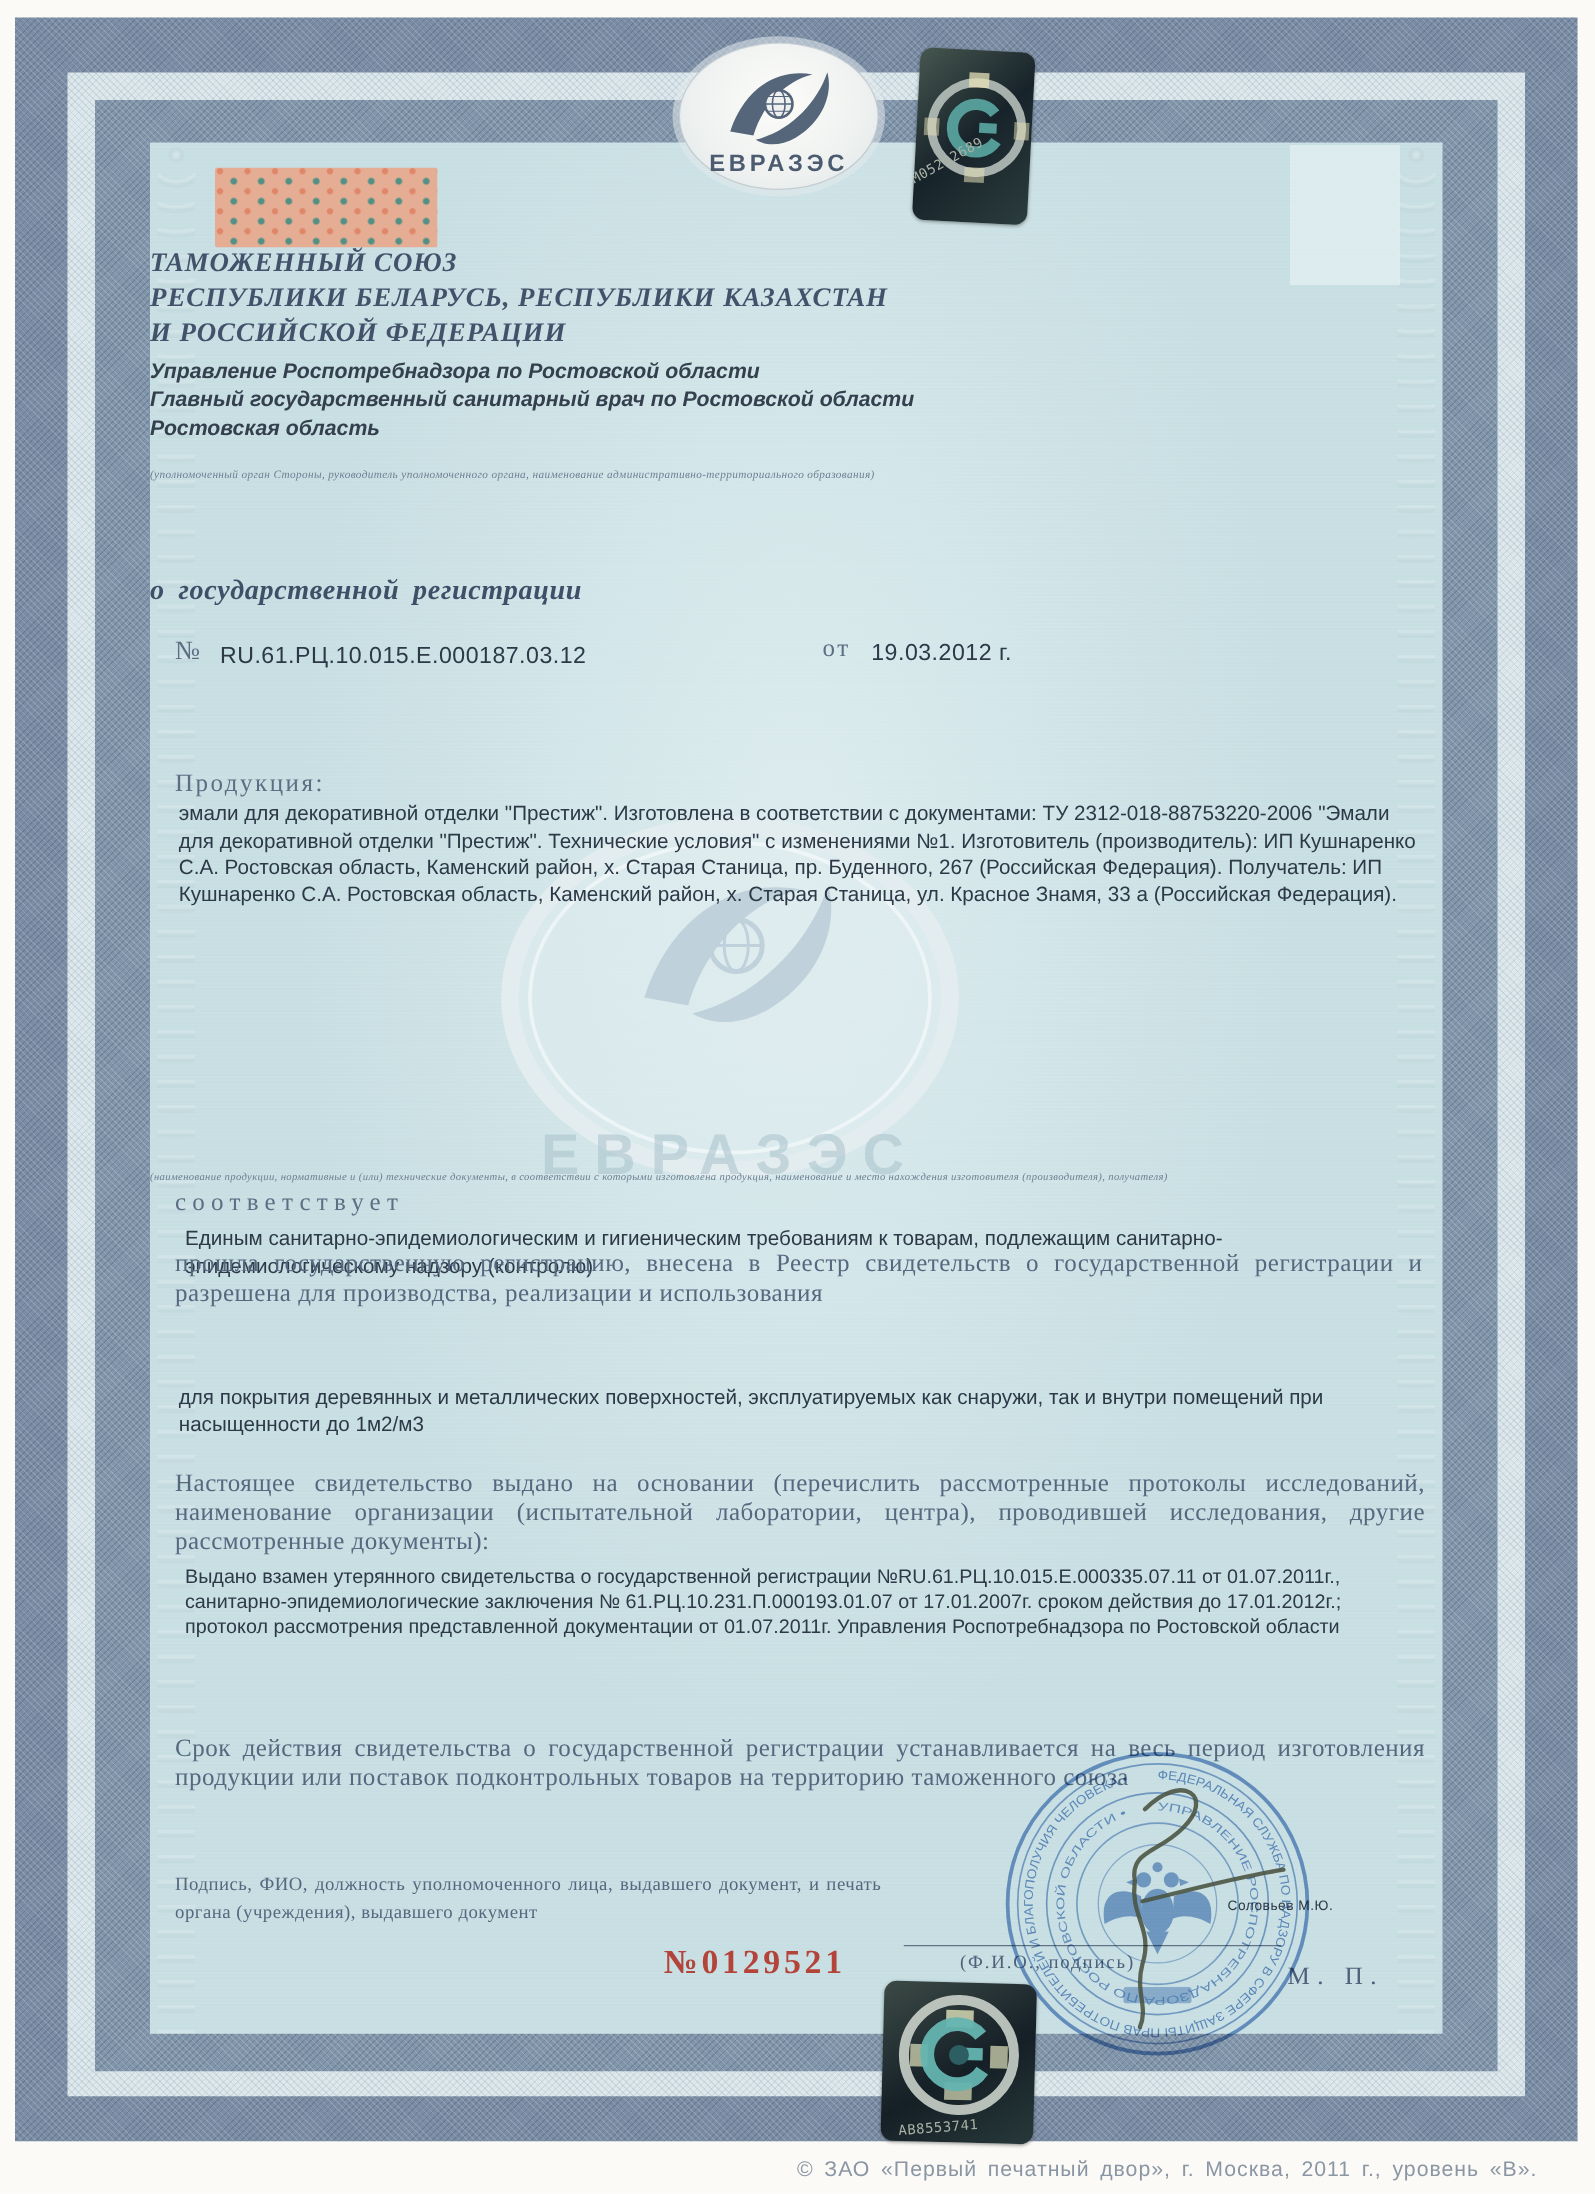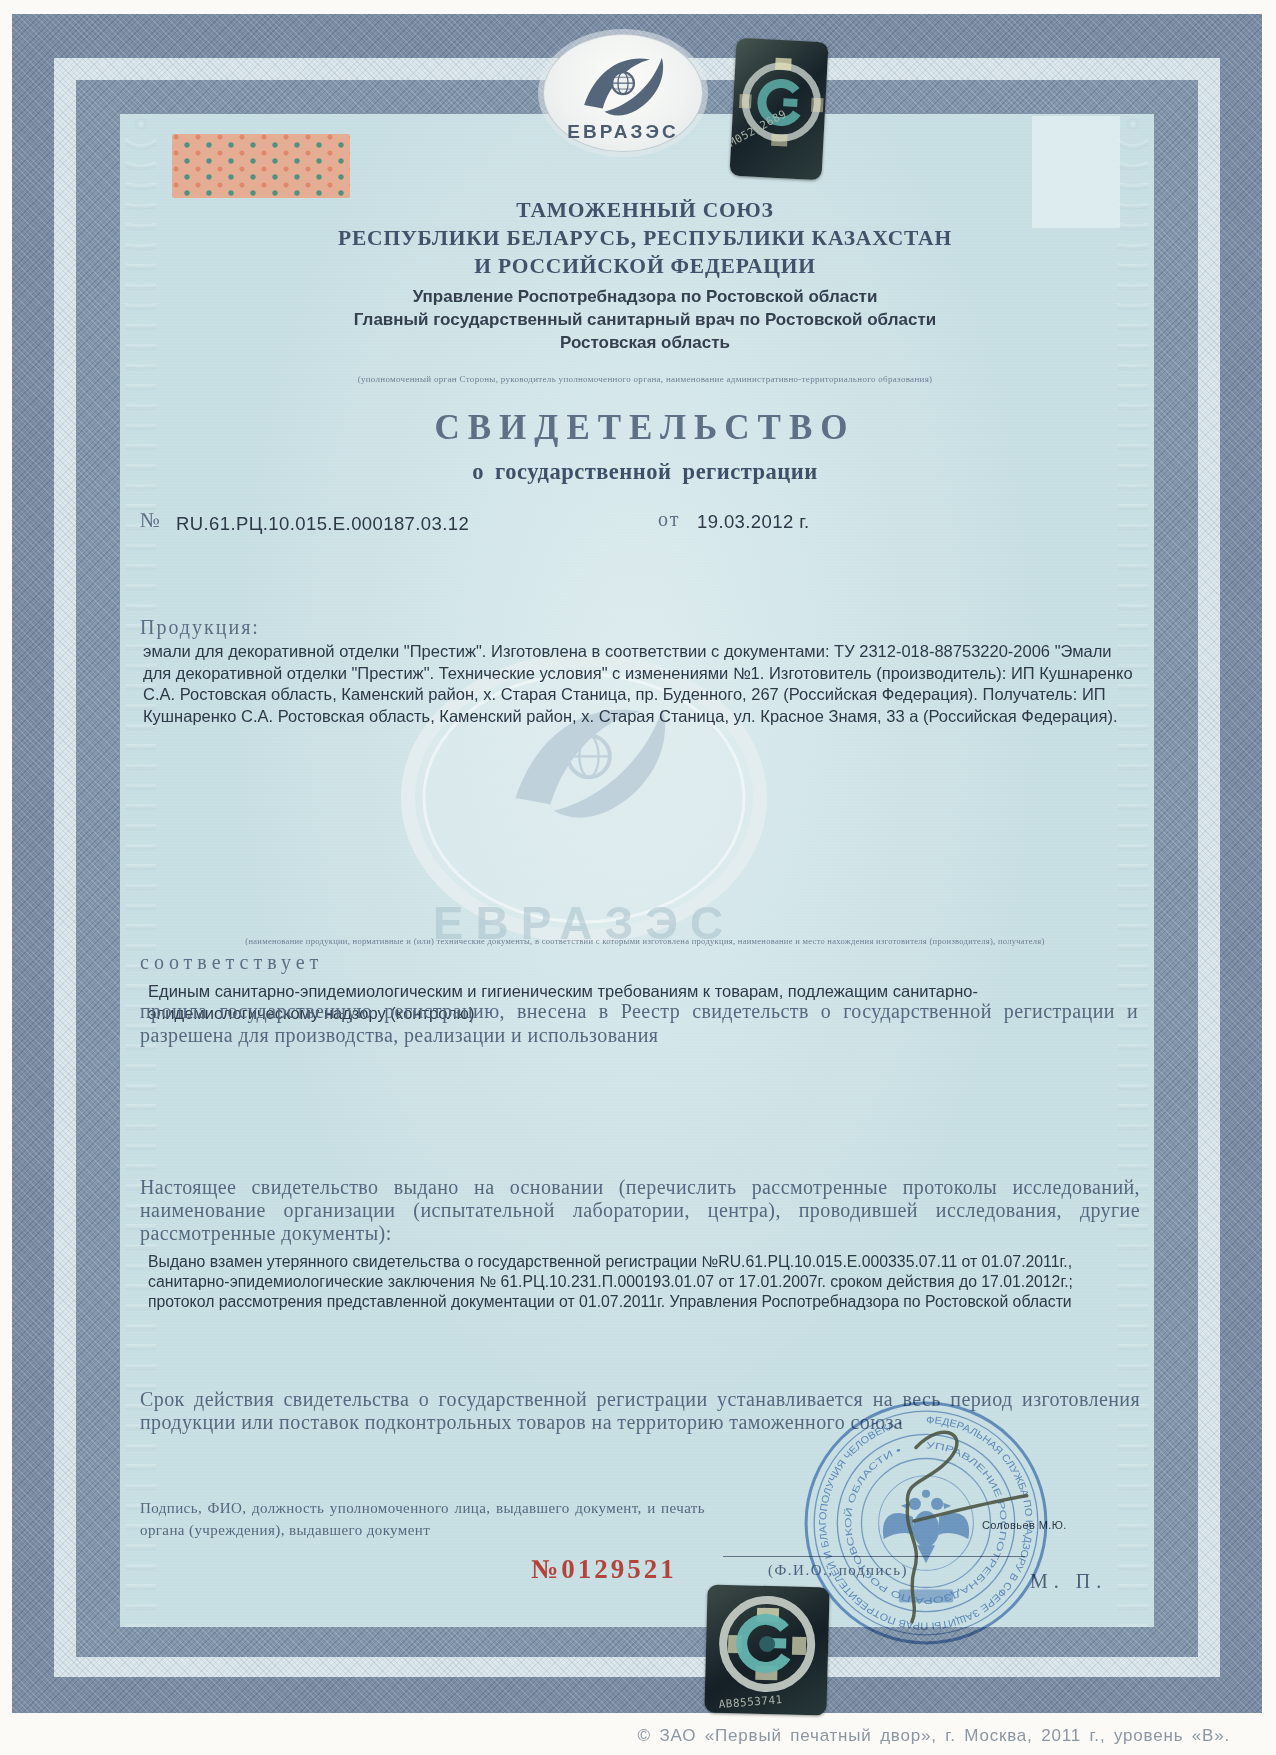--- a/index.html
+++ b/index.html
@@ -30,21 +30,21 @@
     background:#c7dee2;
     background-image: radial-gradient(ellipse at 50% 38%, rgba(230,242,244,.7) 0%, rgba(199,222,226,0) 55%),
       repeating-linear-gradient(0deg, rgba(255,255,255,.06) 0 1px, transparent 1px 3px);
   }
   .field::before, .field::after { content:""; position:absolute; top:0; bottom:0; width:30px;
     background: repeating-radial-gradient(circle at 50% 10px, rgba(255,255,255,.28) 0 2px, rgba(130,150,170,.10) 4px 6px, transparent 7px 20px); opacity:.6; }
   .field::before { left:6px; } .field::after { right:6px; }
   .notch { background:rgba(228,241,243,.72); }
 
   
-  .c { text-align:center; left:120px; right:106px; }
+  .c { left:120px; right:106px;font-style:italic; }
   .union-line { font-weight:bold; font-size:21.5px; line-height:28px; color:#42526b; letter-spacing:.8px; }
   .authority-line { font-family:"Liberation Sans",sans-serif; font-weight:bold; font-size:17px; line-height:23px; color:#35404f; }
   .tiny-caption { font-size:9px; color:#6e7f93; letter-spacing:.3px; }
   .big-title { font-weight:bold; font-size:35px; letter-spacing:8px; color:#5e7085; }
   .sub-title { font-weight:bold; font-size:22.5px; letter-spacing:.5px; word-spacing:5px; color:#3e5068; }
   .serif-label { font-size:20px; color:#5d6e84; letter-spacing:2px; }
   .serif-para { font-size:20px; line-height:24px; color:#55687f; text-align:justify; text-align-last:left; letter-spacing:.4px; }
   .sans-body { font-family:"Liberation Sans",sans-serif; font-size:16.5px; line-height:21.5px; color:#2d3947; }
   .sans-value { font-family:"Liberation Sans",sans-serif; font-size:18.5px; color:#2d3947; letter-spacing:.4px; }
   .red-serial { font-weight:bold; font-size:27px; letter-spacing:3px; color:#b2372b; opacity:.92; }
@@ -146,36 +146,36 @@
   <div class="abs pink-patch"></div>
 
   <div class="abs c union-line" style="top:196px;">ТАМОЖЕННЫЙ СОЮЗ</div>
   <div class="abs c union-line" style="top:224px;">РЕСПУБЛИКИ БЕЛАРУСЬ, РЕСПУБЛИКИ КАЗАХСТАН</div>
   <div class="abs c union-line" style="top:252px;">И РОССИЙСКОЙ ФЕДЕРАЦИИ</div>
   <div class="abs c authority-line" style="top:308px;">Главный государственный санитарный врач по Ростовской области</div>
   <div class="abs c authority-line" style="top:285px;">Управление Роспотребнадзора по Ростовской области</div>
   <div class="abs c authority-line" style="top:331px;">Ростовская область</div>
   <div class="abs c tiny-caption" style="top:374px;">(уполномоченный орган Стороны, руководитель уполномоченного органа, наименование административно-территориального образования)</div>
 
-  <div class="abs c big-title" style="top:408px;">СВИДЕТЕЛЬСТВО</div>
   <div class="abs c sub-title" style="top:459px;">о государственной регистрации</div>
 
   <div class="abs serif-label" style="left:140px; top:508px; font-size:21px;">№</div>
   <div class="abs sans-value" style="left:176px; top:513px;">RU.61.РЦ.10.015.Е.000187.03.12</div>
   <div class="abs serif-label" style="left:658px; top:508px;">от</div>
   <div class="abs sans-value" style="left:697px; top:511px;">19.03.2012 г.</div>
 
   <div class="abs serif-label" style="left:140px; top:616px;">Продукция:</div>
   <div class="abs sans-body" style="left:143px; top:641px; width:1000px;">эмали для декоративной отделки "Престиж". Изготовлена в соответствии с документами: ТУ 2312-018-88753220-2006 "Эмали для декоративной отделки "Престиж". Технические условия" с изменениями №1. Изготовитель (производитель): ИП Кушнаренко С.А. Ростовская область, Каменский район, х. Старая Станица, пр. Буденного, 267 (Российская Федерация).  Получатель: ИП Кушнаренко С.А. Ростовская область, Каменский район, х. Старая Станица, ул. Красное Знамя, 33 а (Российская Федерация).</div>
   <div class="abs c tiny-caption" style="top:936px; font-size:8.5px;">(наименование продукции, нормативные и (или) технические документы, в соответствии с которыми изготовлена продукция, наименование и место нахождения изготовителя (производителя), получателя)</div>
 
   <div class="abs serif-label" style="left:140px; top:951px; letter-spacing:5px;">соответствует</div>
   <div class="abs sans-body" style="left:148px; top:981px; width:985px;">Единым санитарно-эпидемиологическим и гигиеническим требованиям к товарам, подлежащим санитарно-эпидемиологическому надзору (контролю)</div>
 
   <div class="abs serif-para" style="left:140px; top:999px; width:998px;">прошла государственную регистрацию, внесена в Реестр свидетельств о государственной регистрации и разрешена для производства, реализации и использования</div>
+  <div class="abs sans-body" style="left:143px; top:1108px; width:985px;">для покрытия деревянных и металлических поверхностей, эксплуатируемых как снаружи, так и внутри помещений при насыщенности до 1м2/м3</div>
 
   <div class="abs serif-para" style="left:140px; top:1176px; width:1000px; line-height:23px;">Настоящее свидетельство выдано на основании (перечислить рассмотренные протоколы исследований, наименование организации (испытательной лаборатории, центра), проводившей исследования, другие рассмотренные документы):</div>
   <div class="abs sans-body" style="left:148px; top:1252px; width:990px; font-size:15.8px; line-height:20px;">Выдано взамен утерянного свидетельства о государственной регистрации №RU.61.РЦ.10.015.Е.000335.07.11 от 01.07.2011г., санитарно-эпидемиологические заключения № 61.РЦ.10.231.П.000193.01.07 от 17.01.2007г. сроком действия до 17.01.2012г.; протокол рассмотрения представленной документации от 01.07.2011г. Управления Роспотребнадзора по Ростовской области</div>
 
   <div class="abs serif-para" style="left:140px; top:1388px; width:1000px; line-height:23px;">Срок действия свидетельства о государственной регистрации устанавливается на весь период изготовления продукции или поставок подконтрольных товаров на территорию таможенного союза</div>
 
   <div class="abs serif-para" style="left:140px; top:1498px; width:565px; font-size:15px; line-height:21.5px;">Подпись, ФИО, должность уполномоченного лица, выдавшего документ, и печать органа (учреждения), выдавшего документ</div>
   <div class="abs sans-value" style="left:982px; top:1519px; font-size:11px;">Соловьев М.Ю.</div>
   <div class="abs sig-line"></div>
   <div class="abs sig-caption">(Ф.И.О., подпись)</div>

